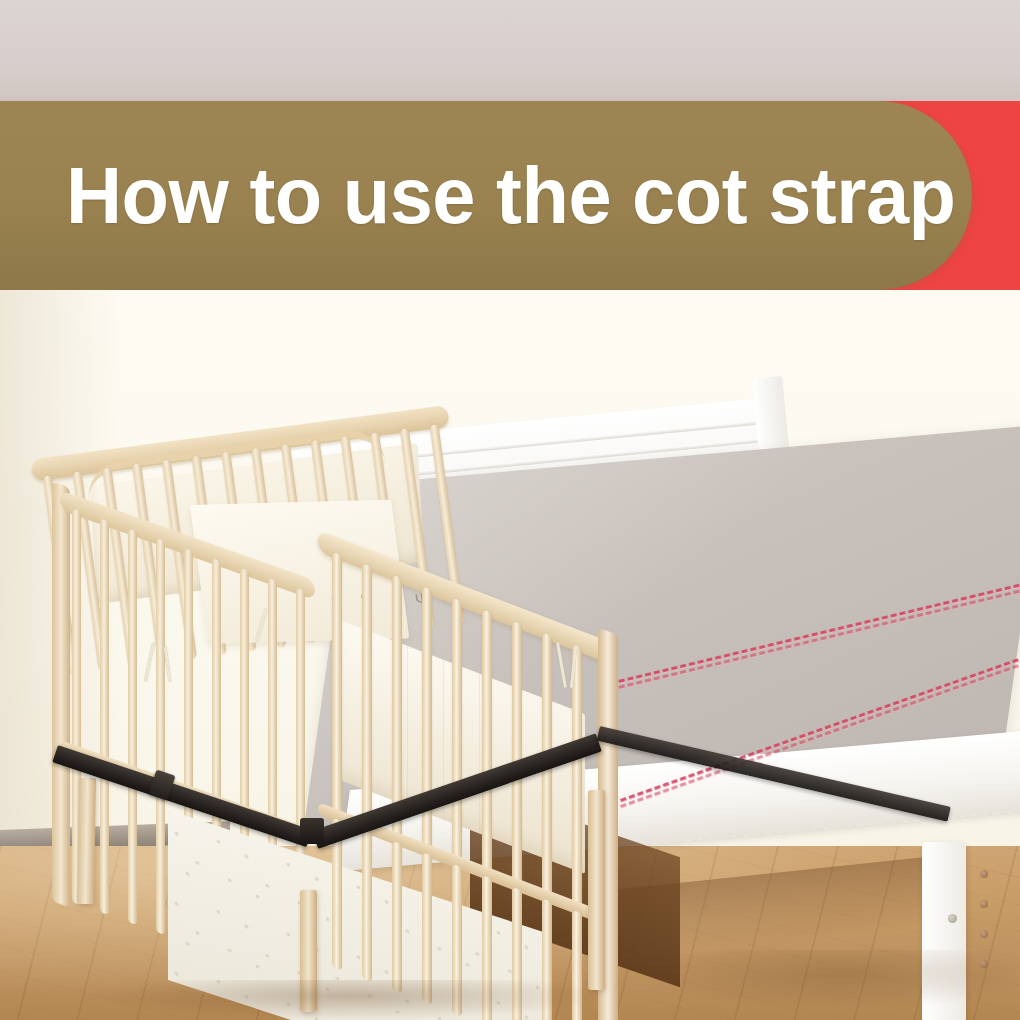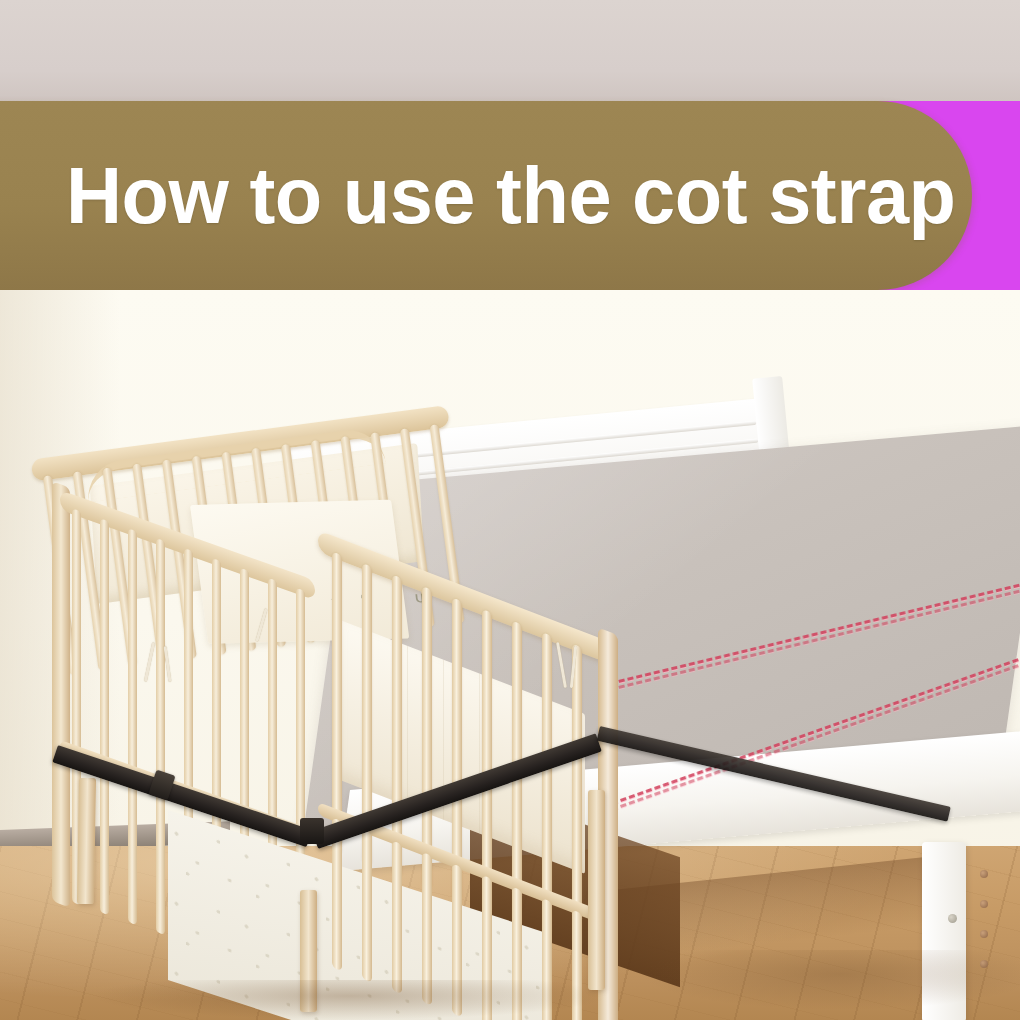--- a/index.html
+++ b/index.html
@@ -2,21 +2,21 @@
 <html><head>
 <meta charset="utf-8">
 <style>
   html,body{margin:0;padding:0;}
   body{
     width:1020px;height:1020px;
     background:#fdfaf0;
     font-family:"Liberation Sans","DejaVu Sans",sans-serif;
     overflow:hidden;
   }
-  #page{position:relative;width:1020px;height:1020px;overflow:hidden;background:#d946ef;}
+  #page{position:relative;width:1020px;height:1020px;overflow:hidden;background:#ef4444;}
 
   
   .topband{
     position:absolute;left:0;top:0;width:1020px;height:101px;
     background:#d9d0cc;
     background-image:linear-gradient(180deg,#dcd4d0 0%,#d7cecb 70%,#cfc5c1 100%);
   }
 
   
   .banner{

